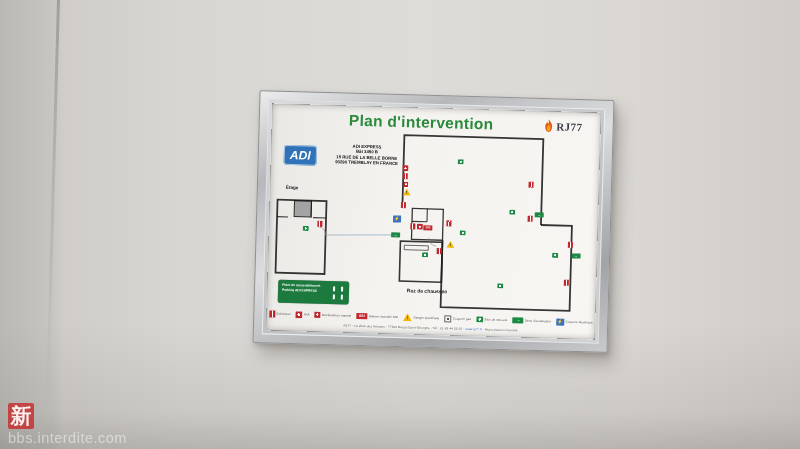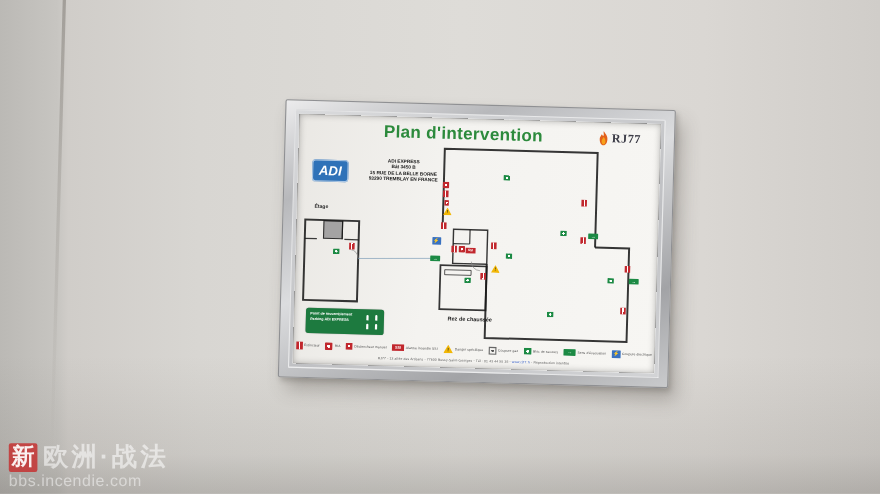--- a/index.html
+++ b/index.html
@@ -222,16 +222,15 @@
     <div class="footer">
       <span>RJ77 - 12 allée des Artisans - 77600 Bussy-Saint-Georges - Tél : 01 43 44 55 25 - </span><span class="lnk">www.rj77.fr</span><span> - Reproduction interdite</span>
     </div>
 
   </div>
 </div>
 
 <div class="wm">
   <div class="wm-row">
     <span class="wm-badge">新</span>
-    <span class="wm-title">欧洲·战法</span>
   </div>
-  <div class="wm-site">bbs.incendie.com</div>
+  <div class="wm-site">bbs.interdite.com</div>
 </div>
 
 </body></html>

